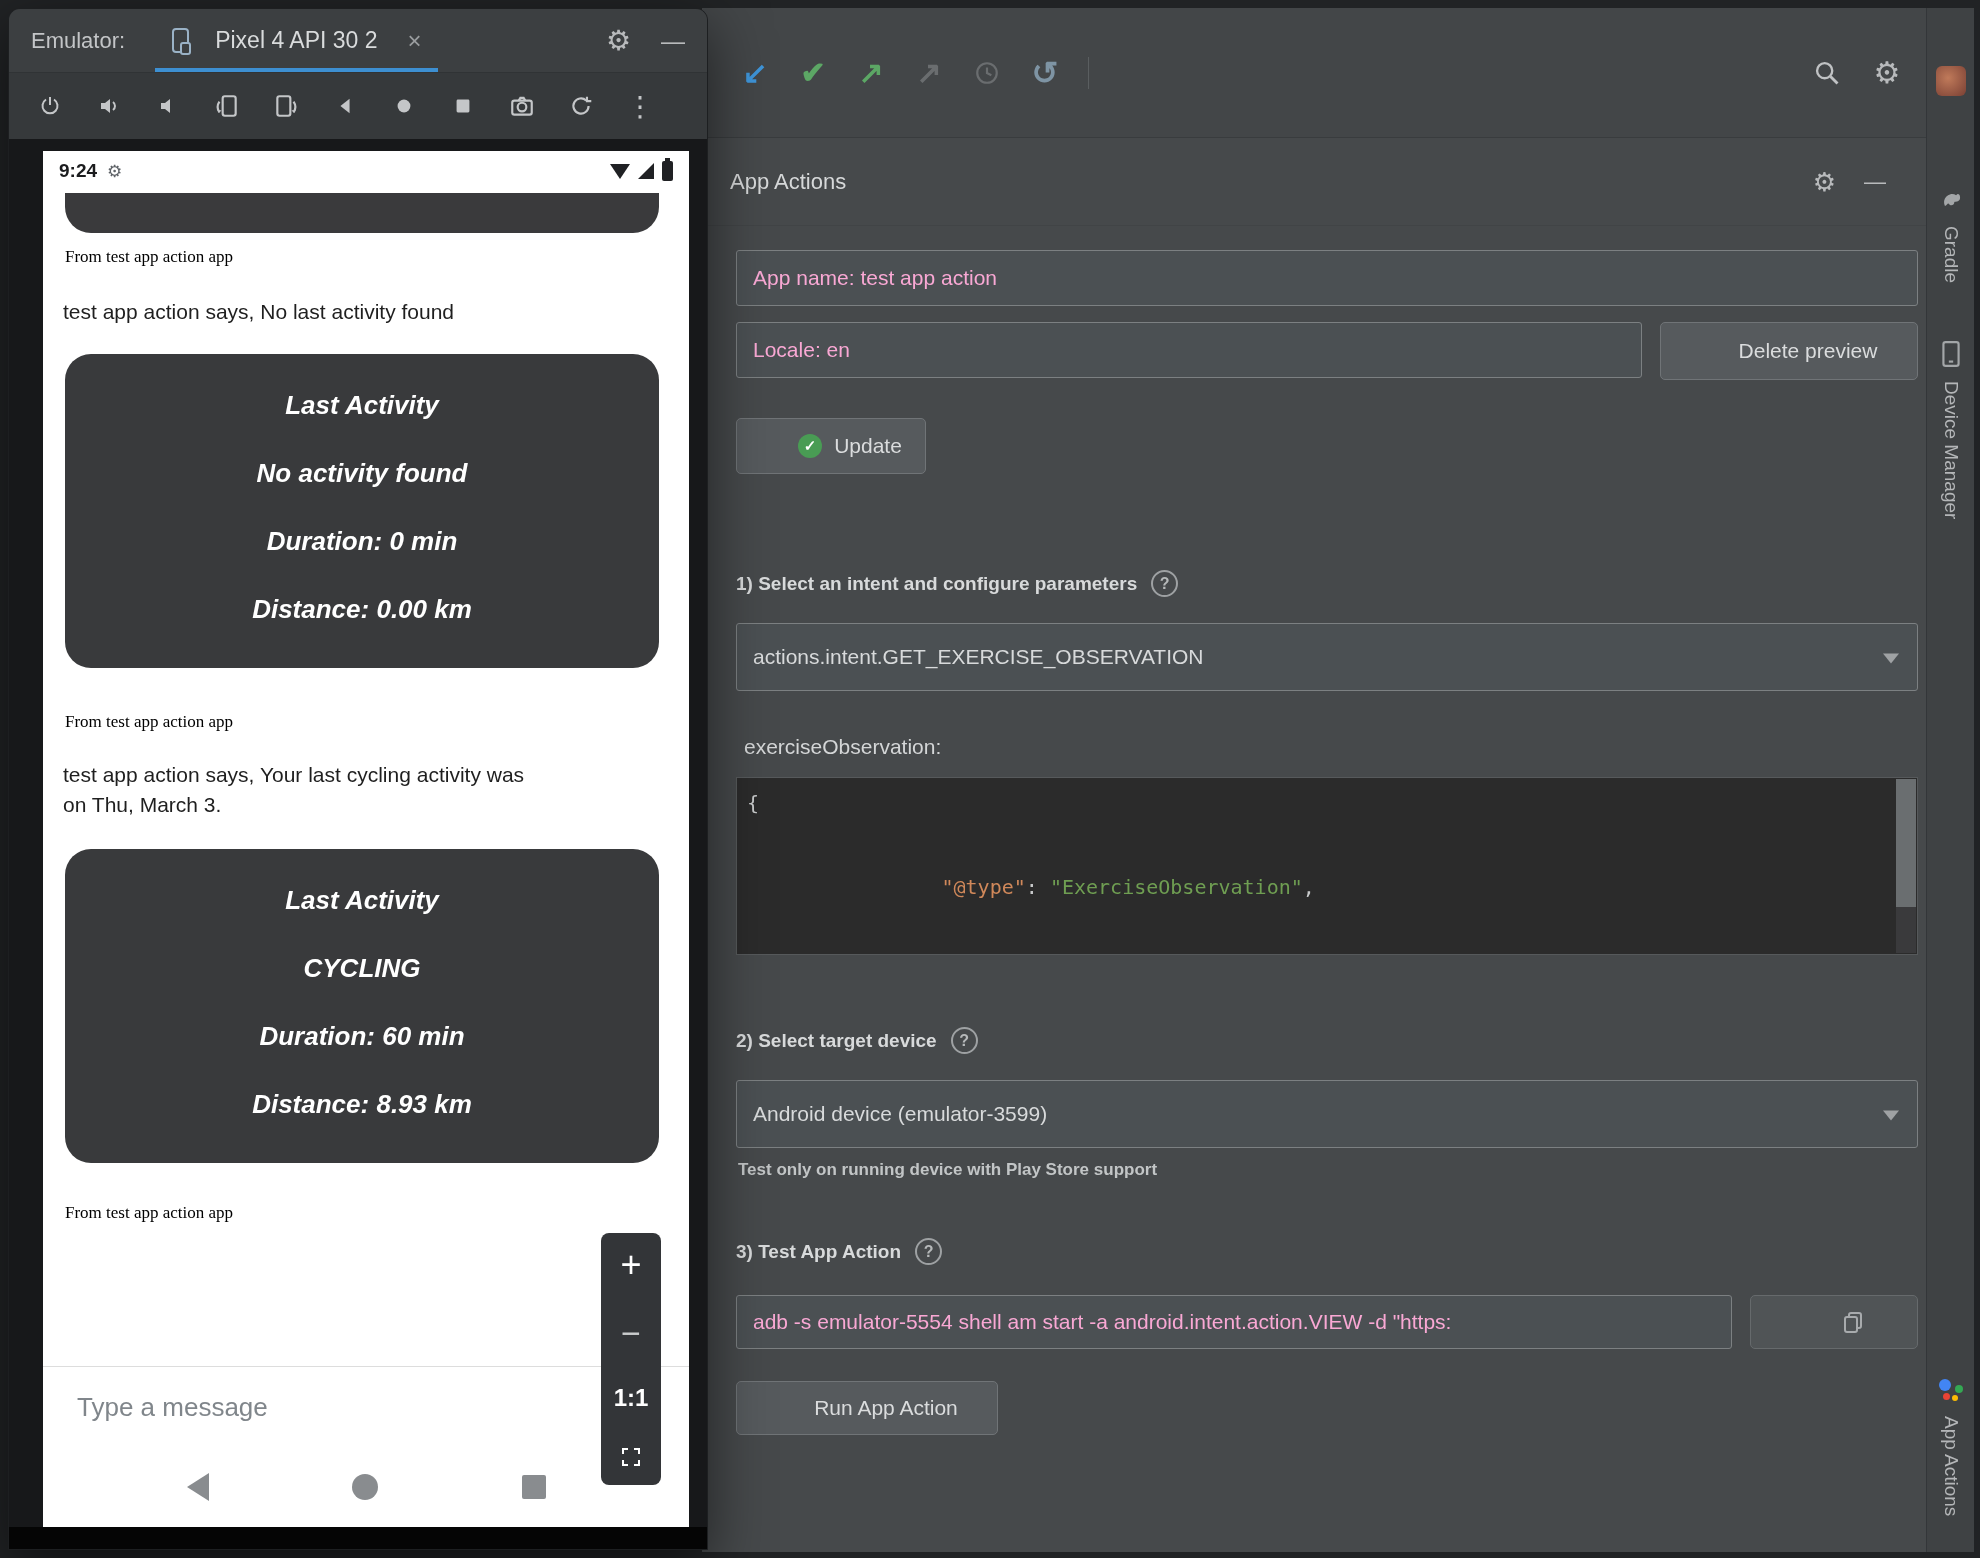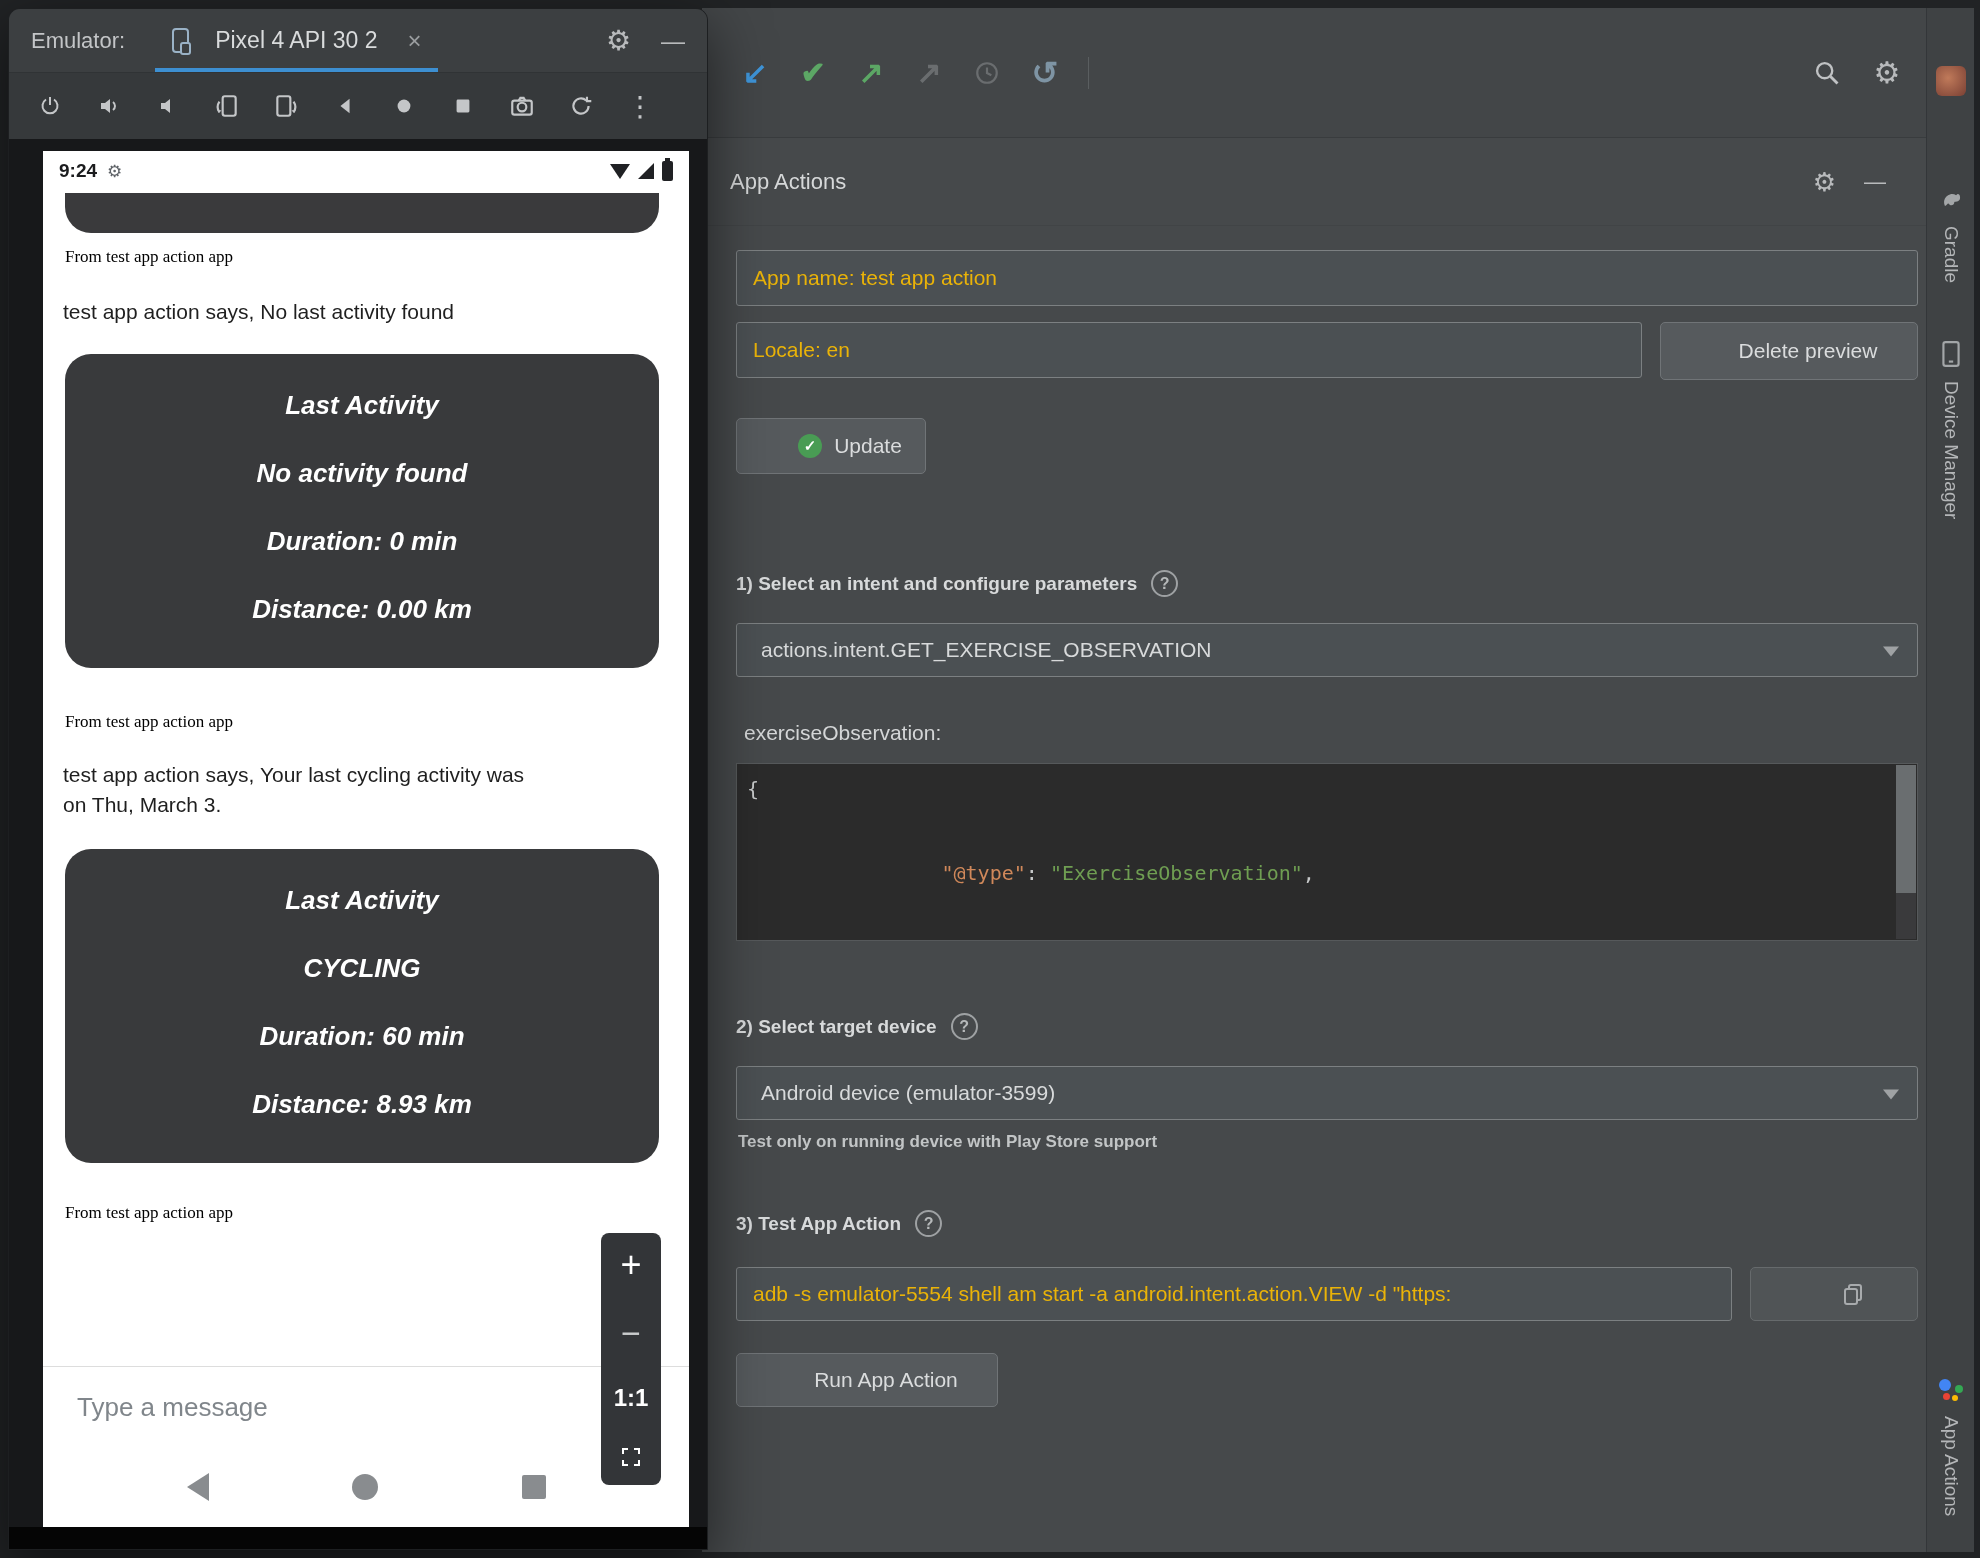--- a/index.html
+++ b/index.html
@@ -18,31 +18,31 @@
   .tb-undo { color:#7e94a4; font-weight:bold; font-size:32px; }
   .tb-divider { width:1px; height:32px; background:#5a5e60; }
   .tb-right { margin-left:auto; display:flex; align-items:center; gap:30px; }
 
   .s-header { height:88px; display:flex; align-items:center; padding:0 40px 0 28px; border-bottom:1px solid #414446; }
   .s-title { font-size:22px; color:#d6d8d9; }
   .hd-icons { margin-left:auto; display:flex; align-items:center; gap:28px; }
   .glyph-icon { color:#b8babc; font-size:26px; line-height:1; }
 
   .s-content { padding:24px 8px 0 34px; display:flex; flex-direction:column; }
-  .field { background:#4b5053; border:1px solid #7c8082; border-radius:3px; color:#eab308; font-size:21px; padding:0 16px; height:56px; width:100%; font-family:"Liberation Sans",sans-serif; outline:none; }
+  .field { background:#4b5053; border:1px solid #7c8082; border-radius:3px; color:#f9a8d4; font-size:21px; padding:0 16px; height:56px; width:100%; font-family:"Liberation Sans",sans-serif; outline:none; }
   .row { display:flex; gap:18px; align-items:stretch; }
   .row2 { margin-top:16px; }
   .btn { background:#565a5d; border:1px solid #707477; border-radius:5px; color:#dadcdd; font-size:21px; display:flex; align-items:center; justify-content:center; cursor:default;padding-left:38px; }
   .btn-delete { width:258px; height:58px; flex:none; }
   .btn-update { margin-top:38px; width:190px; height:56px; gap:12px; }
   .update-check { width:24px; height:24px; border-radius:50%; background:#499c54; color:#fff; font-size:15px; display:flex; align-items:center; justify-content:center; font-weight:bold; }
   .step-label { display:flex; align-items:center; gap:14px; font-size:19px; font-weight:bold; color:#d8dadb; }
   .step1 { margin-top:96px; }
   .help-circle { width:27px; height:27px; border:2px solid #9ea1a3; border-radius:50%; color:#b6b9ba; font-size:16px; font-weight:bold; display:flex; align-items:center; justify-content:center; }
-  .dropdown { margin-top:26px; background:#4b5053; border:1px solid #7c8082; border-radius:3px; height:54px; display:flex; align-items:center; padding:0 50px 0 24px; position:relative; color:#d8dadb; font-size:21px; }
+  .dropdown { margin-top:26px; background:#4b5053; border:1px solid #7c8082; border-radius:3px; height:68px; display:flex; align-items:center; padding:0 50px 0 16px; position:relative; color:#d8dadb; font-size:21px; }
   .dd-arrow { position:absolute; right:18px; top:50%; transform:translateY(-35%); width:0; height:0; border-left:8px solid transparent; border-right:8px solid transparent; border-top:10px solid #9fa2a4; }
   .param-label { margin-top:44px; font-size:21px; color:#d4d6d7; padding-left:8px; }
   .code-box { margin-top:18px; position:relative; background:#2b2b2b; border:1px solid #56595b; height:178px; font-family:"DejaVu Sans Mono",monospace; font-size:20px; padding:4px 30px 0 10px; overflow:hidden; }
   .code-line { white-space:pre; line-height:42px; }
   .ind { padding-left:50px; }
   .pun { color:#c8cacb; }
   .key { color:#d0885a; }
   .str { color:#6f9e52; }
   .code-track { position:absolute; right:1px; top:1px; bottom:1px; width:20px; background:#3a3a3c; }
   .code-thumb { position:absolute; right:1px; top:1px; width:20px; height:128px; background:#6a6e70; }

